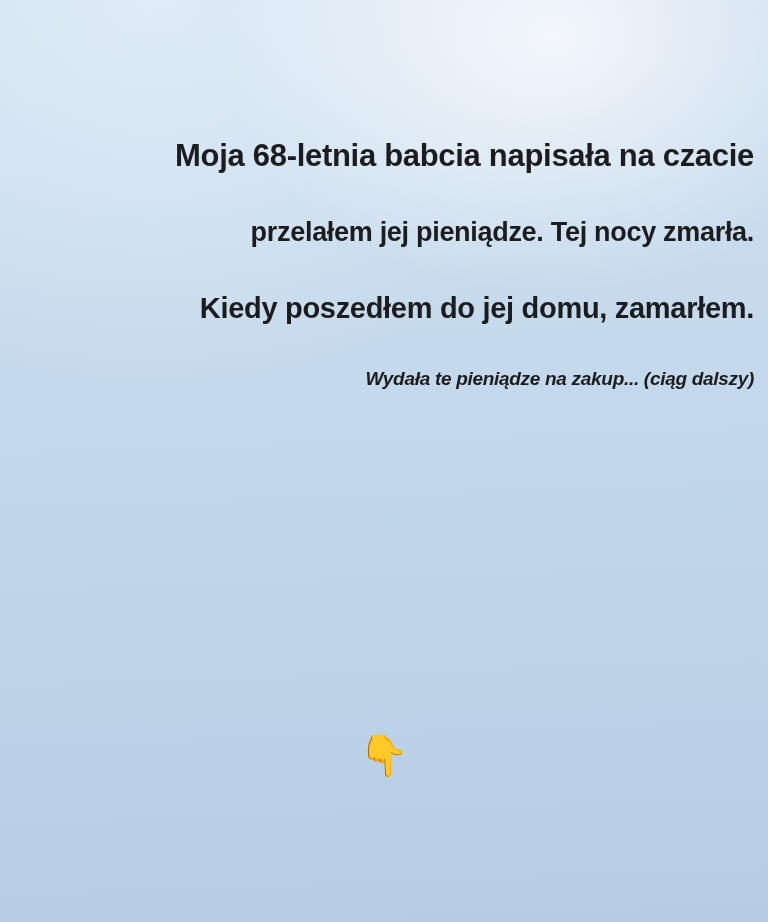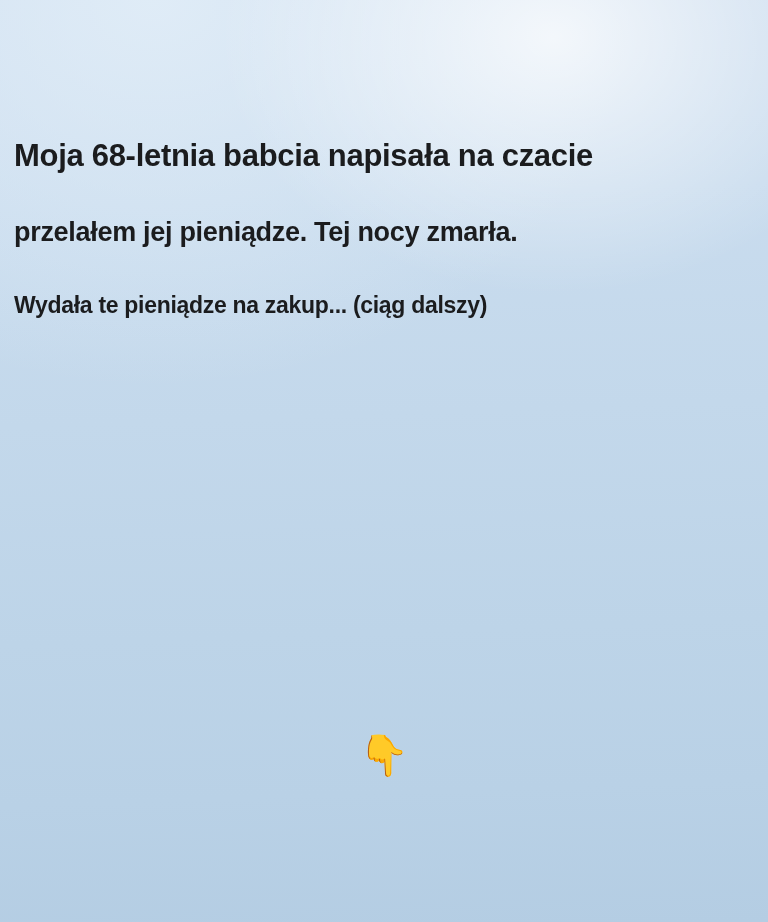--- a/index.html
+++ b/index.html
@@ -25,36 +25,36 @@
     flex-direction: column;
     align-items: center;
   }
   .text-block {
     position: absolute;
     top: 140px;
     left: 0;
     right: 0;
     padding: 0 14px;
     box-sizing: border-box;
-    text-align: left;
+    text-align: right;
     color: #1b1c1e;
   }
   .line {
     display: block;
     white-space: nowrap;
     line-height: 1.0;
     letter-spacing: -0.3px;
     font-weight: 700;
   }
   .l1 { font-size: 31px; margin-bottom: 48px; }
   .l2 { font-size: 31px; margin-bottom: 48px; }
   .l3 { font-size: 37px; margin-bottom: 46px; }
   .l4 { font-size: 27px; margin-bottom: 48px; }
   .l5 { font-size: 29px; margin-bottom: 46px; }
-  .l6 { font-size: 23px; margin-bottom: 0; }
+  .l6 { font-size: 19px; margin-bottom: 0; font-style: italic; }
 
   .emoji {
     position: absolute;
     top: 735px;
     left: 0;
     right: 0;
     text-align: center;
     font-size: 40px;
     line-height: 1;
     color: #f5c518;
@@ -62,18 +62,19 @@
   }
 </style>
 </head>
 <body>
 
 <div class="poster">
 
   <div class="text-block">
     <span class="line l1">Moja 68-letnia babcia napisała na czacie</span>
     <span class="line l4">przelałem jej pieniądze. Tej nocy zmarła.</span>
+    <span class="line l5">Kiedy poszedłem do jej domu, zamarłem.</span>
     <span class="line l6">Wydała te pieniądze na zakup... (ciąg dalszy)</span>
   </div>
 
   <div class="emoji">👇</div>
 
 </div>
 
 </body></html>

